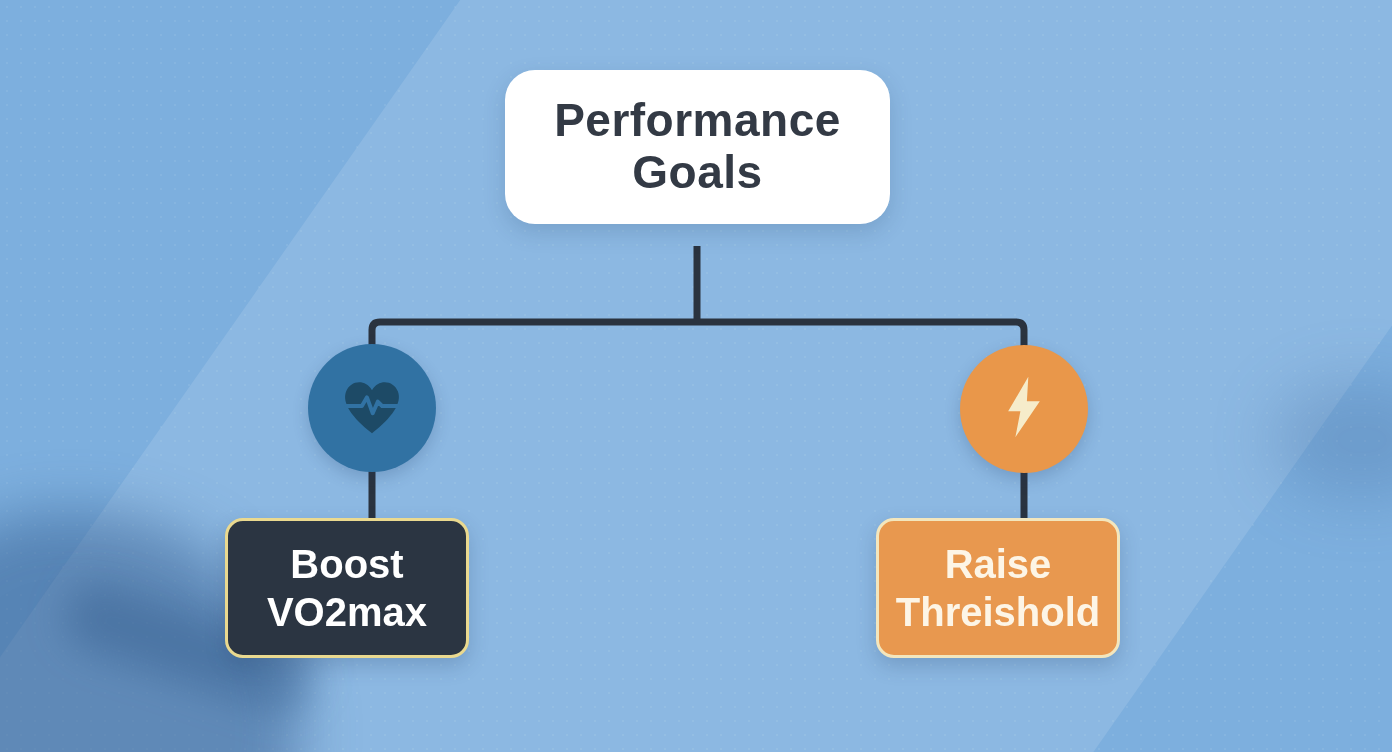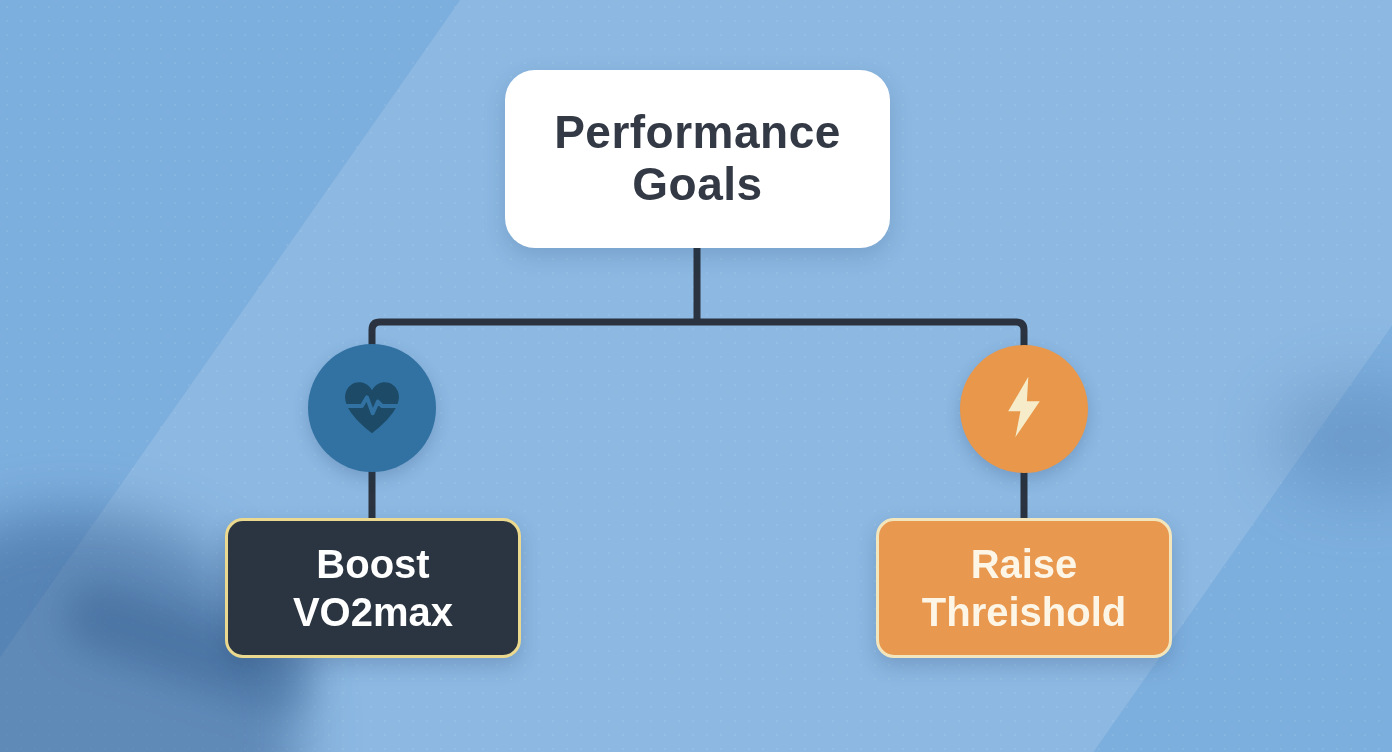--- a/index.html
+++ b/index.html
@@ -78,21 +78,21 @@
     align-items: center;
     justify-content: center;
     text-align: center;
     font-weight: bold;
   }
 
   .root-node {
     left: 505px;
     top: 70px;
     width: 385px;
-    height: 178px;
+    height: 154px;
     background: #ffffff;
     border-radius: 30px;
     color: #333a45;
     font-size: 46px;
     line-height: 1.12;
     letter-spacing: 0.5px;
     box-shadow: 0 8px 22px rgba(30,60,100,0.18);
     padding: 0 14px;
   }
 
@@ -105,21 +105,21 @@
     align-items: center;
     justify-content: center;
     box-shadow: 0 6px 16px rgba(30,60,100,0.22);
   }
   .icon-circle.left  { left: 308px; top: 344px; background: #3172a3; }
   .icon-circle.right { left: 960px; top: 345px; background: #e9974a; }
 
   .icon-circle svg { width: 72px; height: 72px; }
 
   .leaf-node {
-    width: 296px;
+    width: 244px;
     height: 140px;
     border-radius: 18px;
     font-size: 40px;
     line-height: 1.2;
     padding: 0 24px;
     box-shadow: 0 8px 20px rgba(30,60,100,0.22);
   }
   .leaf-node.vo2max {
     left: 225px;
     top: 518px;

